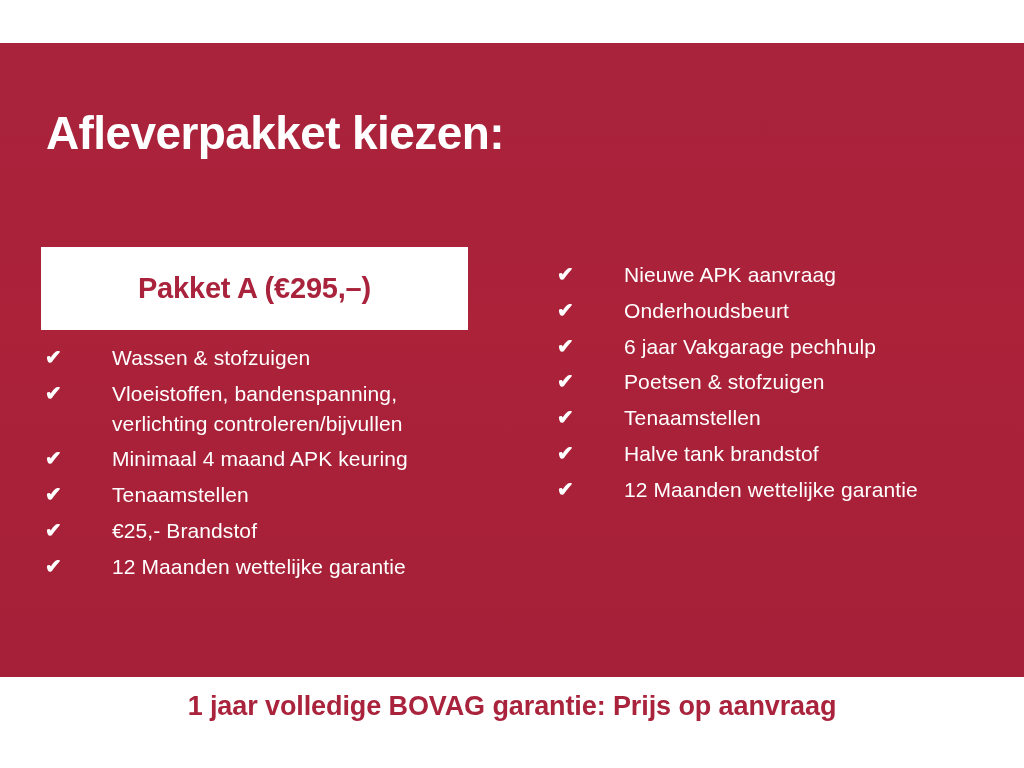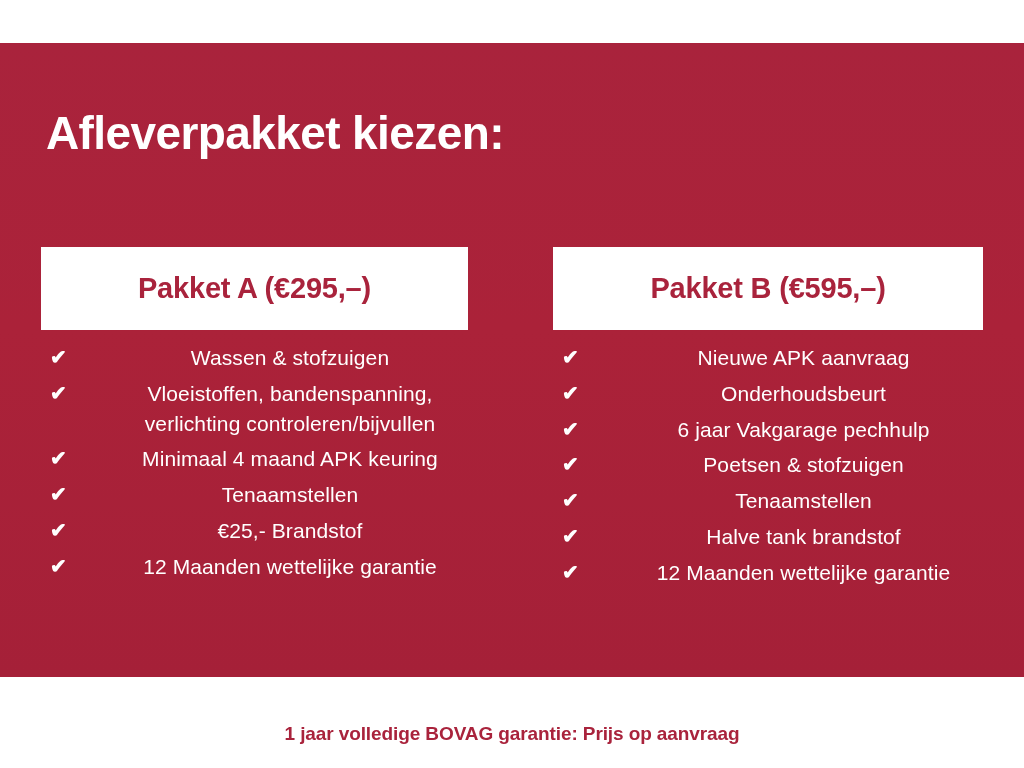--- a/index.html
+++ b/index.html
@@ -100,21 +100,20 @@
     margin-left: 1px;
   }
 
   
   .columns {
     position: absolute;
     left: 0;
     top: 0;
     width: 1024px;
     height: 596px;
-    text-align: center;
   }
   .pkg {
     position: absolute;
     top: 204px;
   }
   .pkg.a { left: 41px; width: 427px; }
   .pkg.b { left: 553px; width: 430px; }
 
   .pkg-header {
     background: #ffffff;
@@ -167,25 +166,24 @@
     width: 1024px;
     height: 91px;
     background: #ffffff;
   }
   .footer-text {
     position: absolute;
     left: 0;
     top: 14px;
     width: 1024px;
     text-align: center;
-    font-size: 19px;
+    font-size: 27px;
     font-weight: 800;
     color: #A9233C;
     letter-spacing: -0.1px;
-    margin-top: 32px;
   }
 </style>
 </head>
 <body>
 
 <div id="slide">
 
   <div class="red-panel">
 
     <h1 class="headline">Afleverpakket kiezen:</h1>
@@ -219,23 +217,20 @@
             <span class="li-text">€25,- Brandstof</span>
           </li>
           <li>
             <span class="check">✔</span>
             <span class="li-text">12 Maanden wettelijke garantie</span>
           </li>
         </ul>
       </div>
 
       <div class="pkg b">
-        <div class="pkg-header">
-          <span class="pkg-title">Pakket B (€595,–)</span>
-        </div>
         <ul class="pkg-list">
           <li>
             <span class="check">✔</span>
             <span class="li-text">Nieuwe APK aanvraag</span>
           </li>
           <li>
             <span class="check">✔</span>
             <span class="li-text">Onderhoudsbeurt</span>
           </li>
           <li>

